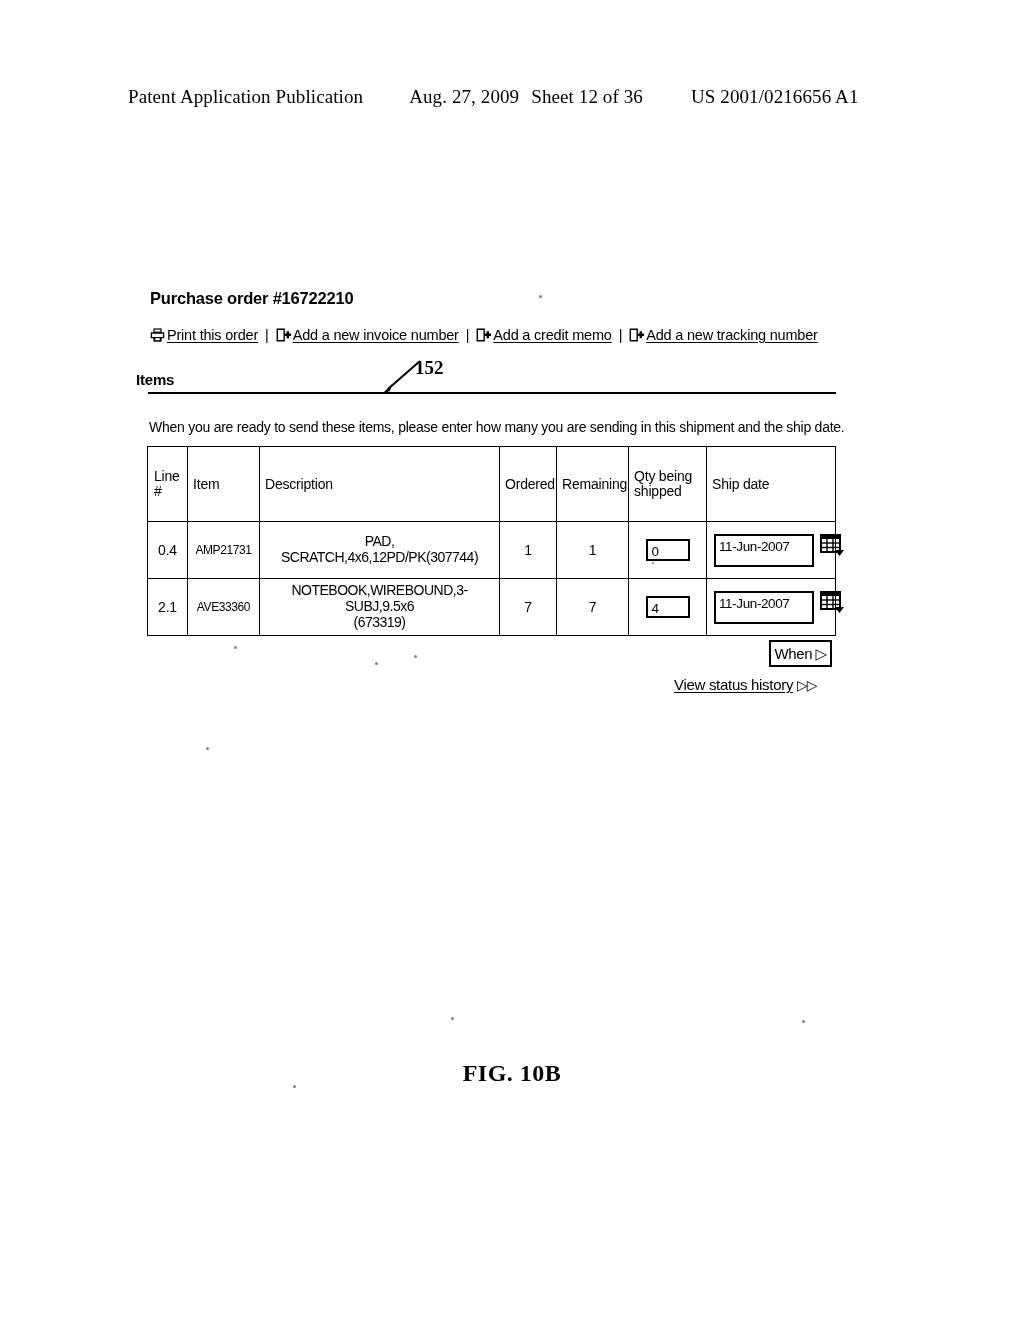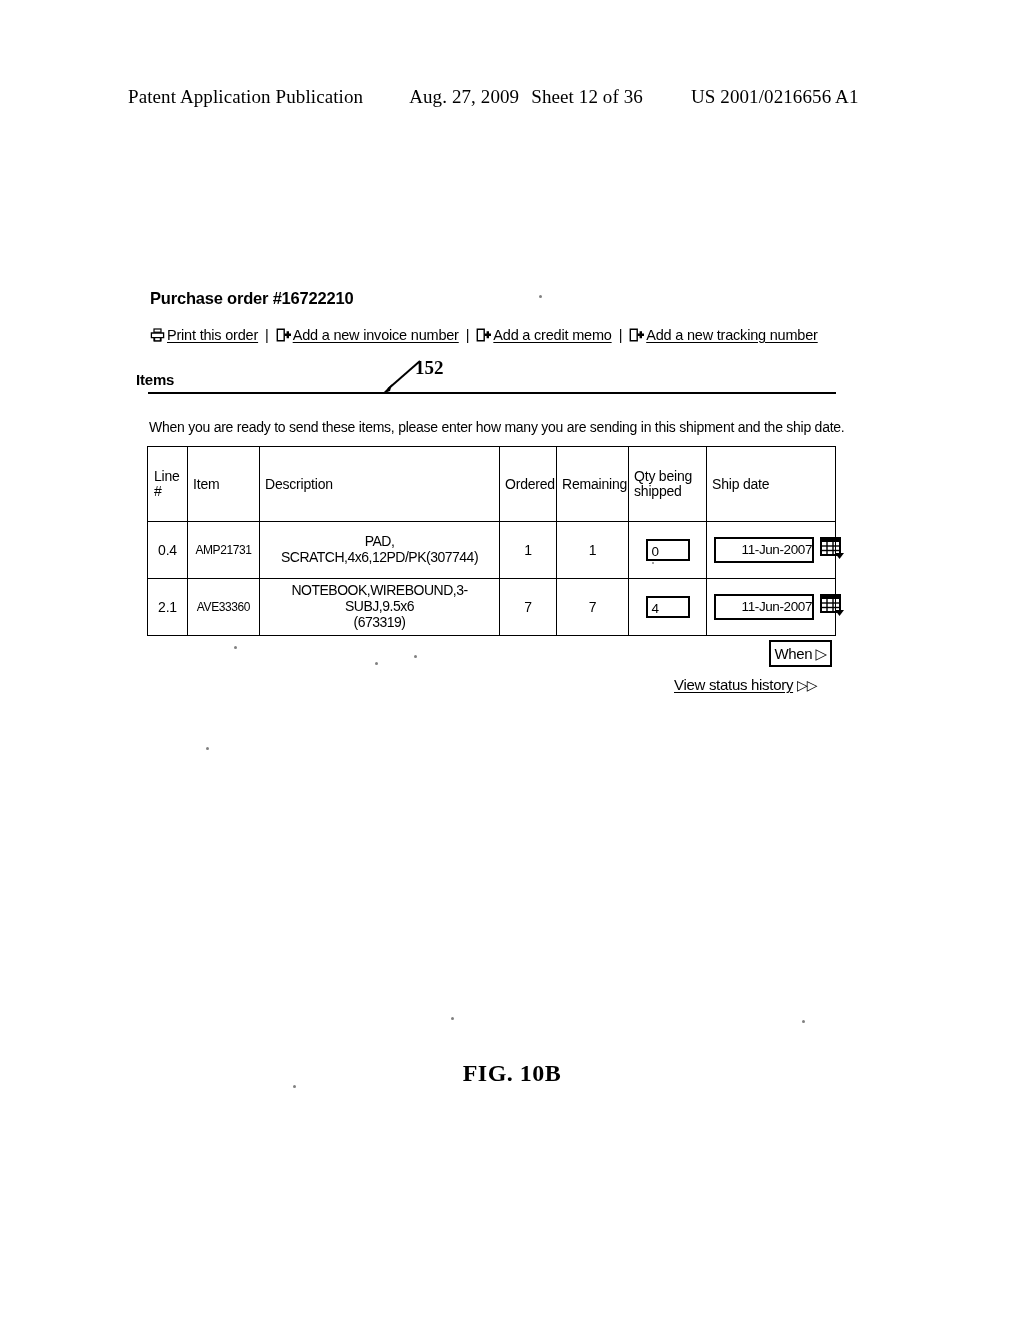--- a/index.html
+++ b/index.html
@@ -194,26 +194,26 @@
   .ship-cell-inner {
     display: flex;
     align-items: center;
     justify-content: flex-start;
     position: relative;
     padding-left: 2px;
   }
   .date-box {
     display: inline-block;
     width: 100px;
-    height: 26px;
+    height: 33px;
     border: 2px solid #000;
     background: #fff;
     font-size: 13.5px;
     line-height: 21px;
-    text-align: right;
+    text-align: left;
     padding-left: 3px;
     letter-spacing: -0.4px;
     box-sizing: border-box;
     white-space: nowrap;
   }
   .cal-btn {
     position: absolute;
     left: 107px;
     top: -2px;
     width: 26px;

